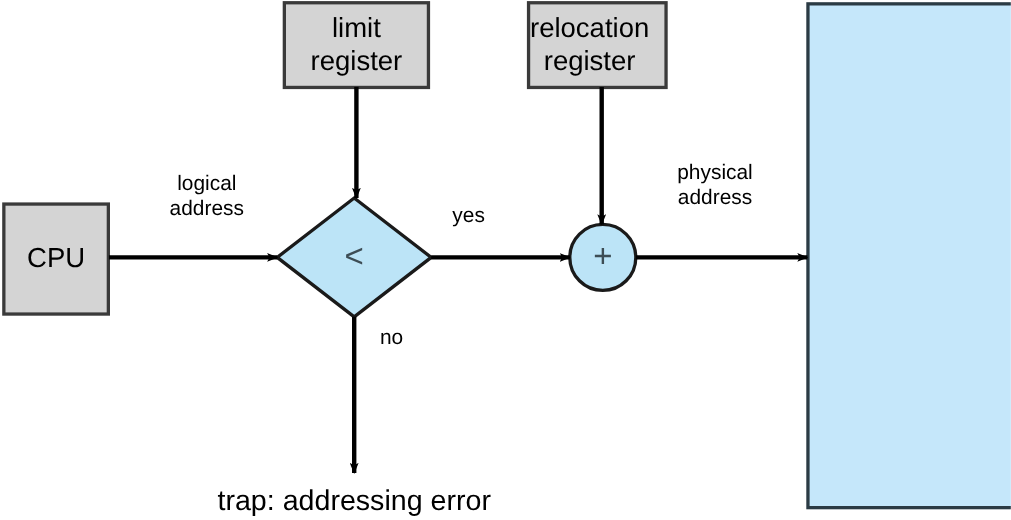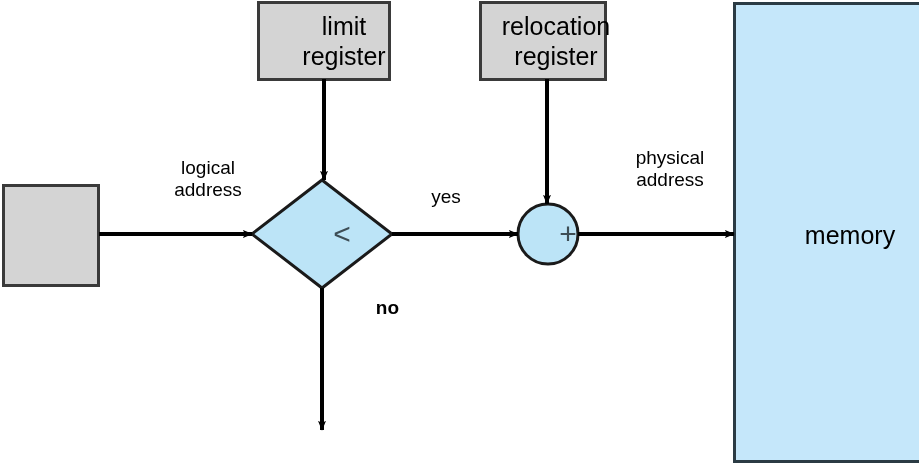--- a/index.html
+++ b/index.html
@@ -23,21 +23,20 @@
     top: 0;
     width: 919px;
     height: 473px;
   }
   .node-label, .edge-label {
     position: absolute;
     text-align: center;
     color: #000000;
     line-height: 1.18;
     white-space: pre;
-    margin-left: 20px;
     -webkit-font-smoothing: antialiased;
   }
   .box-label {
     font-size: 25px;
   }
   .edge-label {
     font-size: 19px;
   }
   .op-label {
     font-size: 30px;
@@ -83,31 +82,32 @@
 
     <line x1="322" y1="288" x2="322" y2="430" stroke="#000000" stroke-width="4" marker-end="url(#arrowhead)"></line>
   </svg>
 
   <div class="node-label box-label" style="left:258px; top:12px; width:132px;">limit
 register</div>
 
   <div class="node-label box-label" style="left:480px; top:12px; width:112px;">relocation
 register</div>
 
+  <div class="node-label box-label" style="left:4px; top:221px; width:94px;">CPU</div>
 
-  <div class="node-label box-label" style="left:760px; top:221px; width:140px;">memory</div>
 
   <div class="node-label op-label" style="left:297px; top:216px; width:50px;">&lt;</div>
 
   <div class="node-label op-label" style="left:523px; top:216px; width:50px;">+</div>
 
   <div class="edge-label" style="left:123px; top:157px; width:130px;">logical
 address</div>
 
   <div class="edge-label" style="left:585px; top:147px; width:130px;">physical
 address</div>
 
   <div class="edge-label" style="left:398px; top:186px; width:56px;">yes</div>
 
-  <div class="edge-label" style="left:333px; top:297px; width:46px; text-align:right;font-weight:bold;">no</div>
+  <div class="edge-label" style="left:333px; top:297px; width:46px; text-align:center;">no</div>
 
+  <div class="edge-label trap-label" style="left:132px; top:440px; width:380px;">trap: addressing error</div>
 
 </div>
 
 </body></html>

